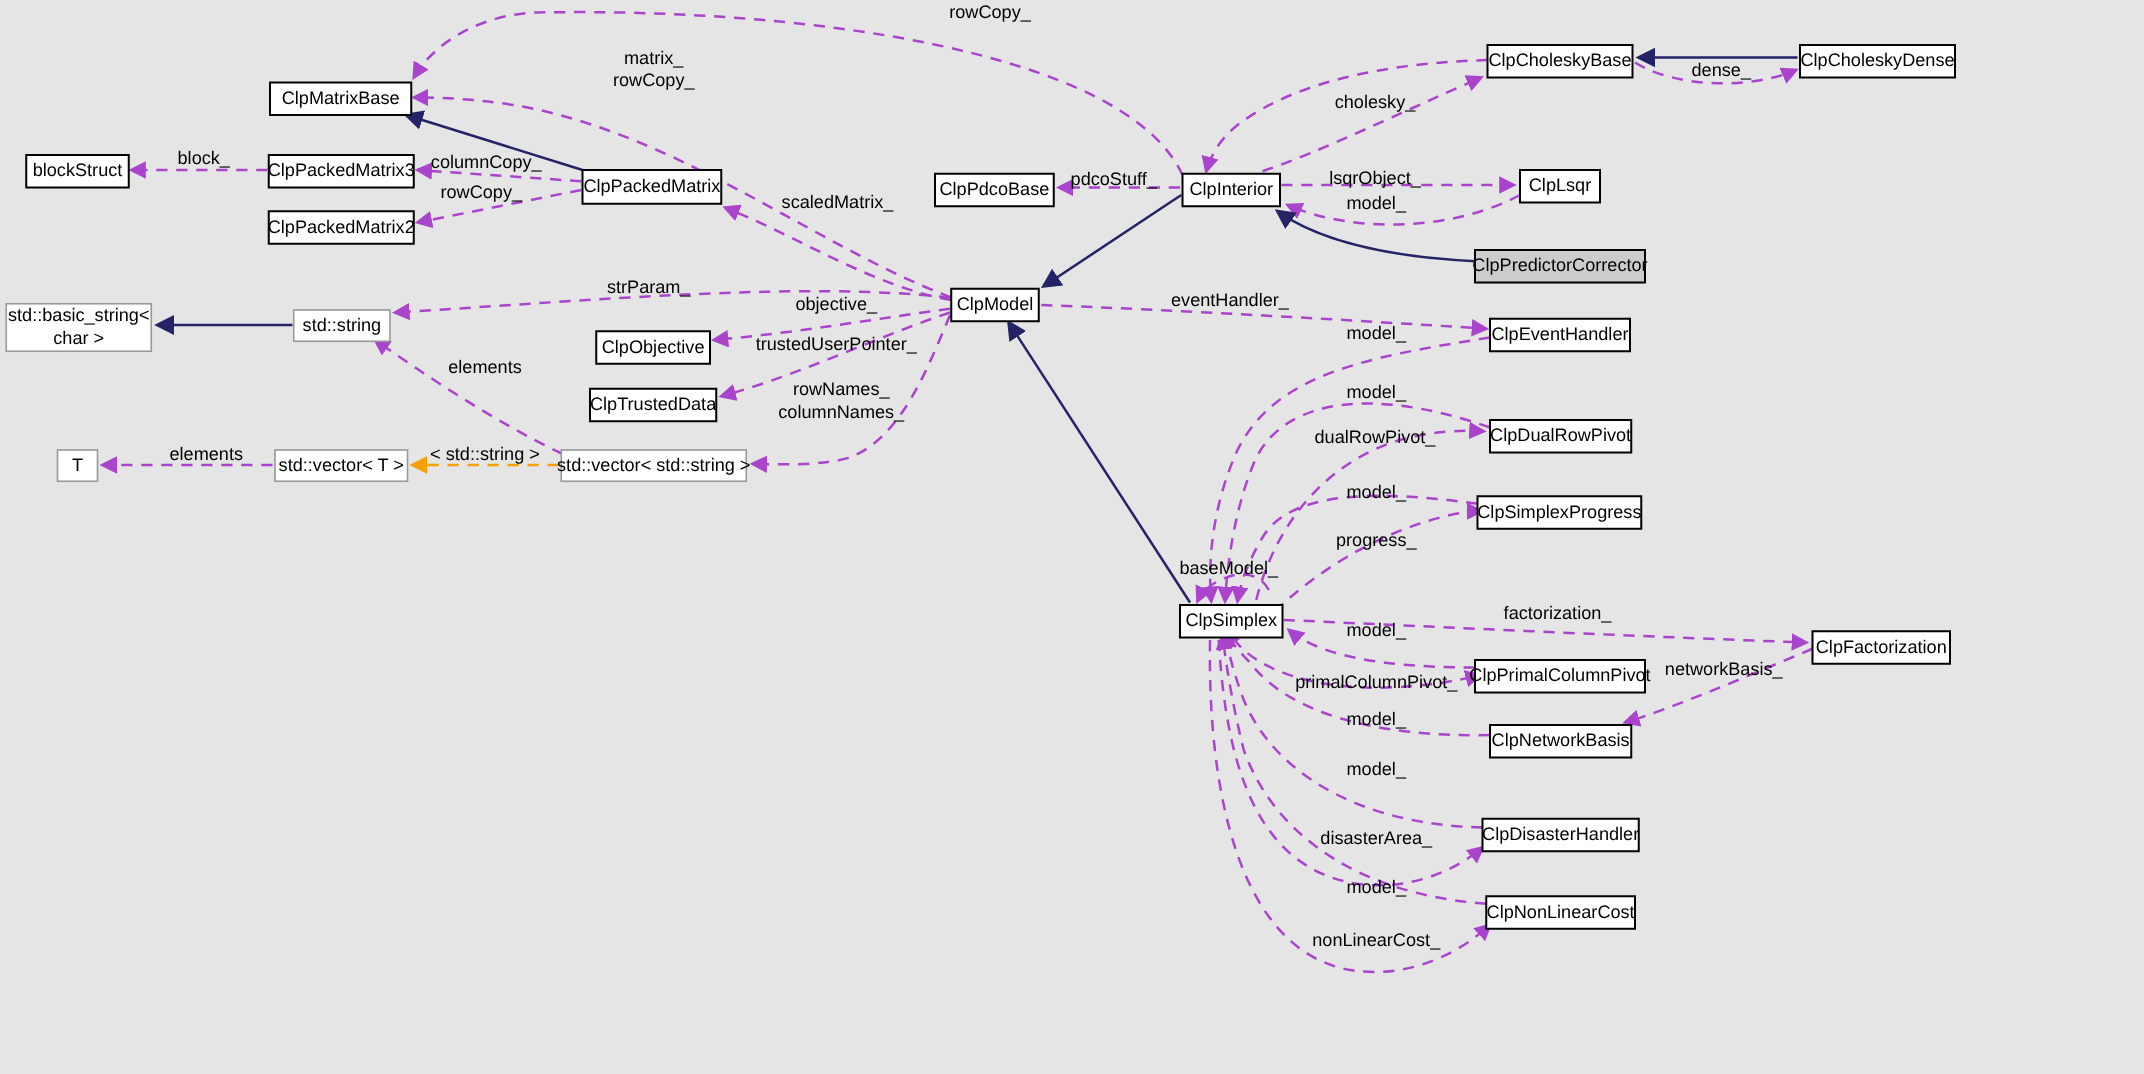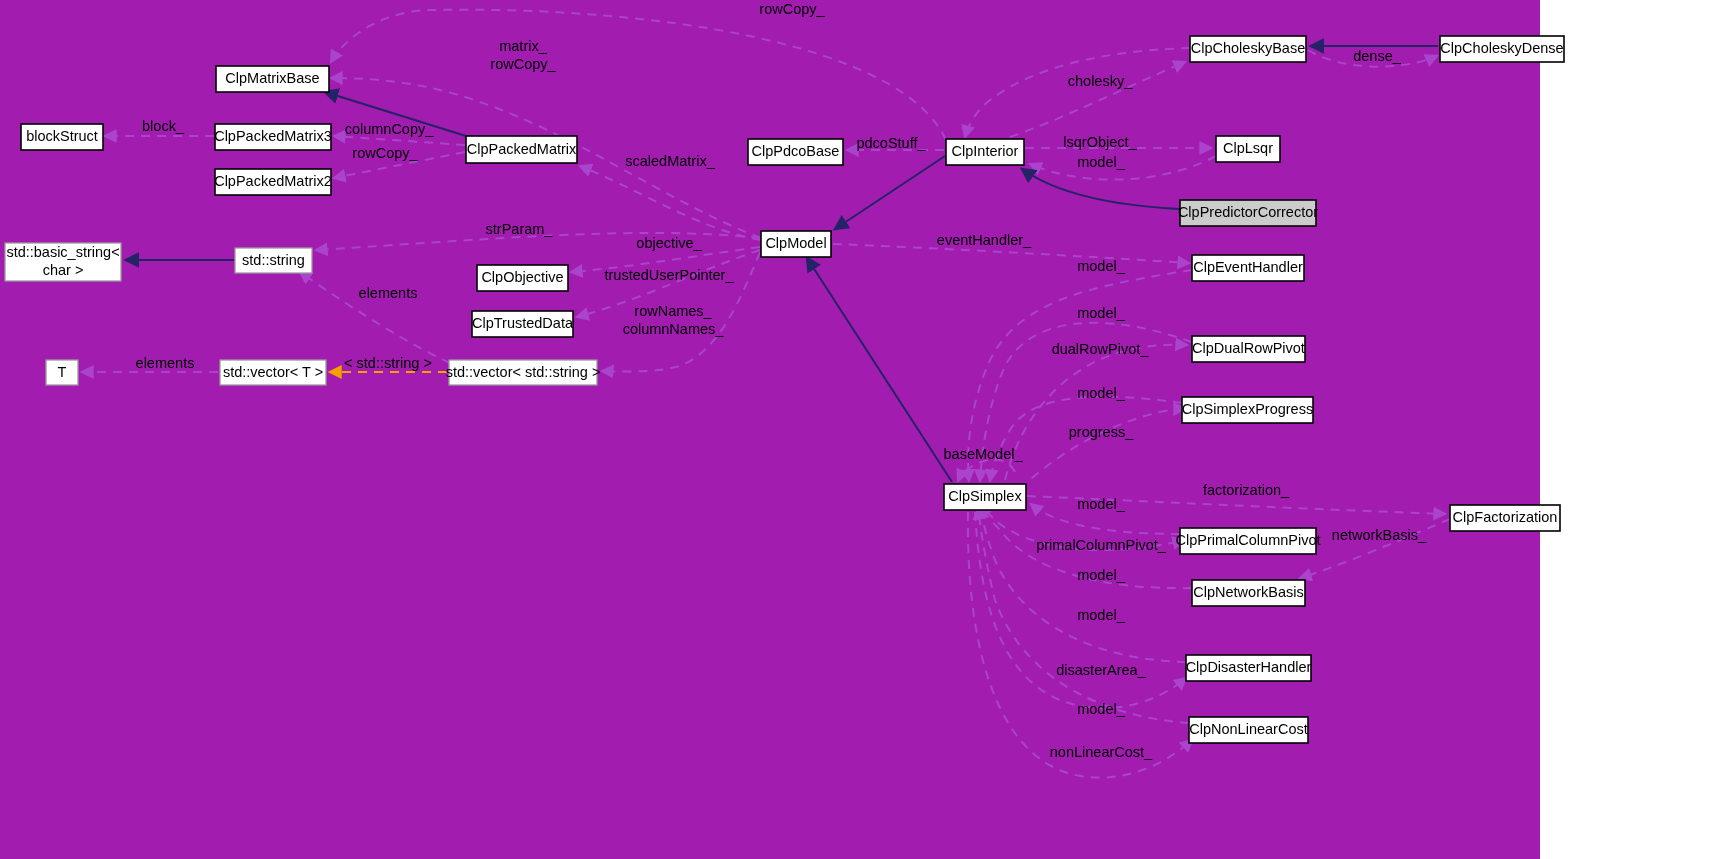--- a/index.html
+++ b/index.html
@@ -8,23 +8,23 @@
     background: #ffffff;
   }
   body {
     font-family: "Liberation Sans", sans-serif;
     width: 1715px;
     height: 859px;
     overflow: hidden;
   }
   #diagram-root {
     position: relative;
-    width: 1540px;
+    width: 1715px;
     height: 859px;
-    background: #a21caf;
+    background: #e5e5e5;
   }
   svg#graph {
     position: absolute;
     left: 0;
     top: 0;
     width: 1715px;
     height: 859px;
     display: block;
   }
   .node-box {

